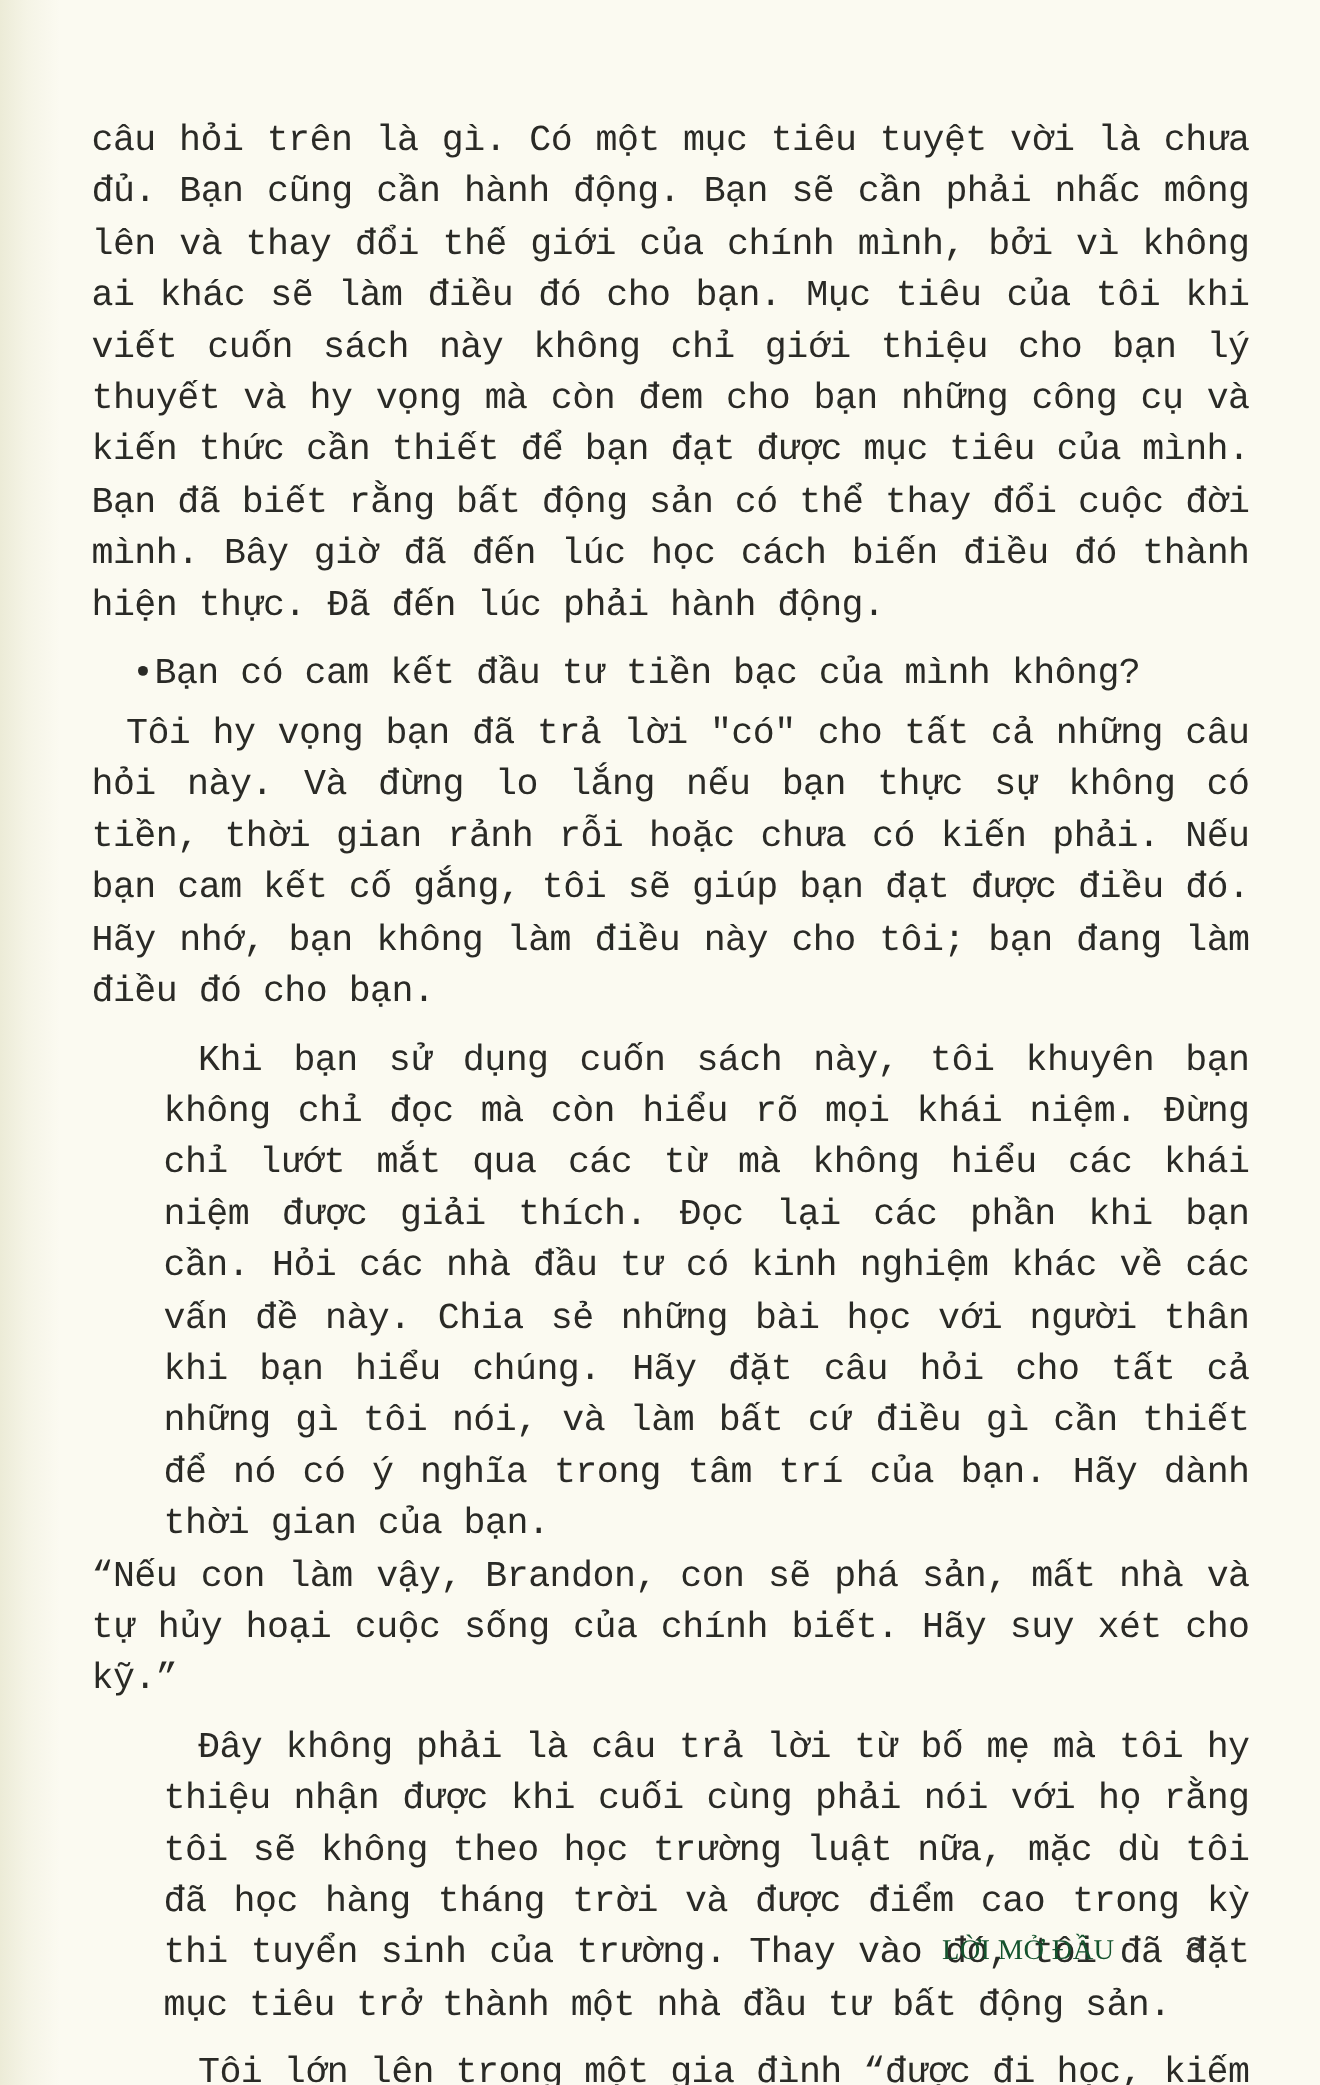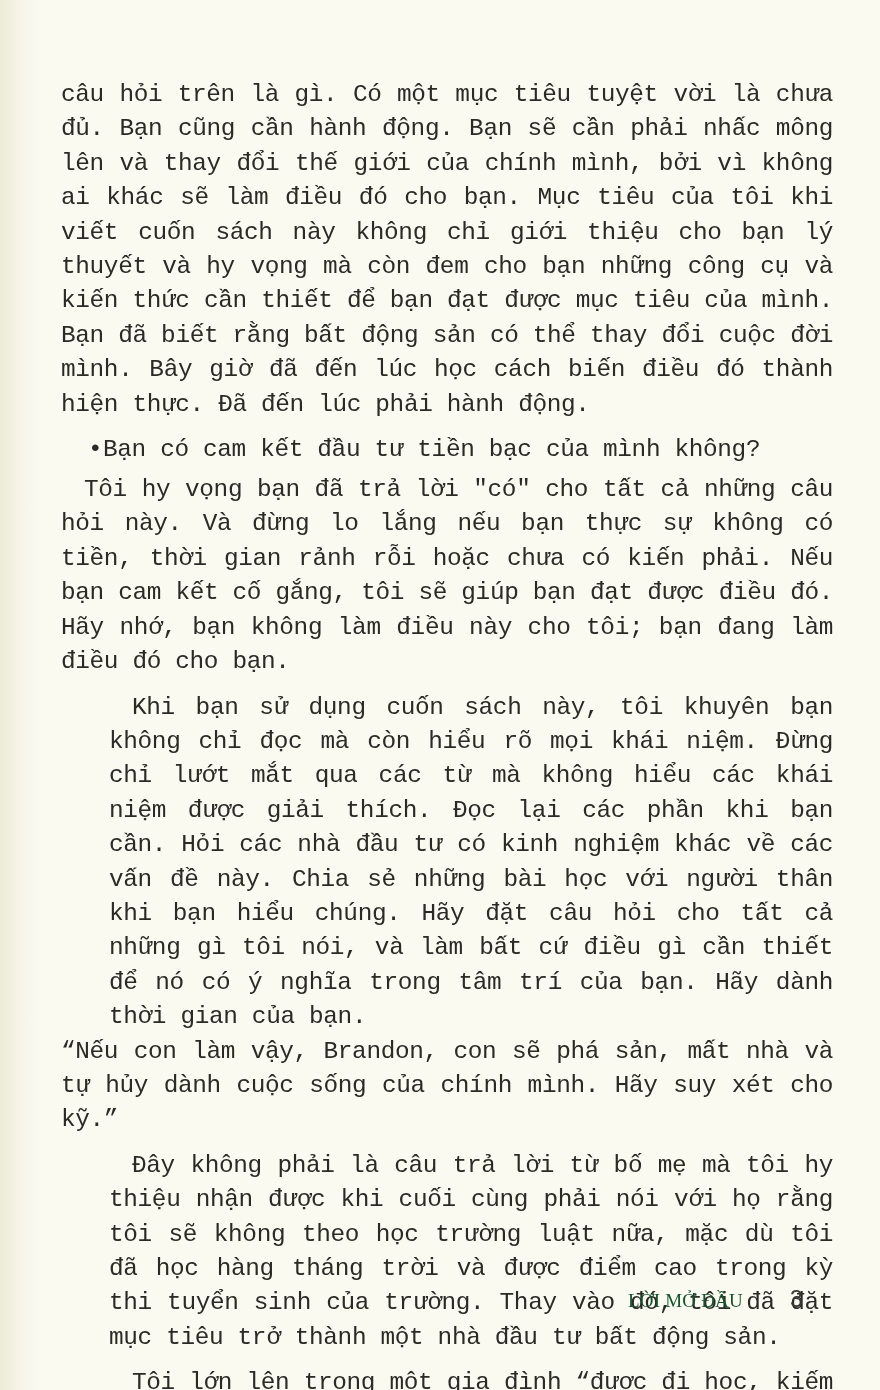--- a/index.html
+++ b/index.html
@@ -55,21 +55,21 @@
   <p class="noindent">câu hỏi trên là gì. Có một mục tiêu tuyệt vời là chưa đủ. Bạn cũng cần hành động. Bạn sẽ cần phải nhấc mông lên và thay đổi thế giới của chính mình, bởi vì không ai khác sẽ làm điều đó cho bạn. Mục tiêu của tôi khi viết cuốn sách này không chỉ giới thiệu cho bạn lý thuyết và hy vọng mà còn đem cho bạn những công cụ và kiến thức cần thiết để bạn đạt được mục tiêu của mình. Bạn đã biết rằng bất động sản có thể thay đổi cuộc đời mình. Bây giờ đã đến lúc học cách biến điều đó thành hiện thực. Đã đến lúc phải hành động.</p>
 
   <ul class="bullets">
     <li><span class="dot">•</span><span>Bạn có cam kết đầu tư tiền bạc của mình không?</span></li>
   </ul>
 
   <p class="para" style="margin-top:2px">Tôi hy vọng bạn đã trả lời "có" cho tất cả những câu hỏi này. Và đừng lo lắng nếu bạn thực sự không có tiền, thời gian rảnh rỗi hoặc chưa có kiến phải. Nếu bạn cam kết cố gắng, tôi sẽ giúp bạn đạt được điều đó. Hãy nhớ, bạn không làm điều này cho tôi; bạn đang làm điều đó cho bạn.</p>
   <p class="para gap">Khi bạn sử dụng cuốn sách này, tôi khuyên bạn không chỉ đọc mà còn hiểu rõ mọi khái niệm. Đừng chỉ lướt mắt qua các từ mà không hiểu các khái niệm được giải thích. Đọc lại các phần khi bạn cần. Hỏi các nhà đầu tư có kinh nghiệm khác về các vấn đề này. Chia sẻ những bài học với người thân khi bạn hiểu chúng. Hãy đặt câu hỏi cho tất cả những gì tôi nói, và làm bất cứ điều gì cần thiết để nó có ý nghĩa trong tâm trí của bạn. Hãy dành thời gian của bạn.</p>
 
 
-  <p class="noindent">“Nếu con làm vậy, Brandon, con sẽ phá sản, mất nhà và tự hủy dành cuộc sống của chính mình. Hãy suy xét cho kỹ.”</p>
+  <p class="noindent">“Nếu con làm vậy, Brandon, con sẽ phá sản, mất nhà và tự hủy hoại cuộc sống của chính biết. Hãy suy xét cho kỹ.”</p>
   <p class="para gap">Đây không phải là câu trả lời từ bố mẹ mà tôi hy thiệu nhận được khi cuối cùng phải nói với họ rằng tôi sẽ không theo học trường luật nữa, mặc dù tôi đã học hàng tháng trời và được điểm cao trong kỳ thi tuyển sinh của trường. Thay vào đó, tôi đã đặt mục tiêu trở thành một nhà đầu tư bất động sản.</p>
   <p class="para gap">Tôi lớn lên trong một gia đình “được đi học, kiếm một công việc tốt với một công ty tuyệt vời và có trách nhiệm”. Tóm lại, suy nghĩ đó tôi không thể có</p>
 </div>
 
 <div class="footer">
   <span class="running">LỜI MỞ ĐẦU</span>
   <span class="pnum">3</span>
 </div>
 
 </body></html>

